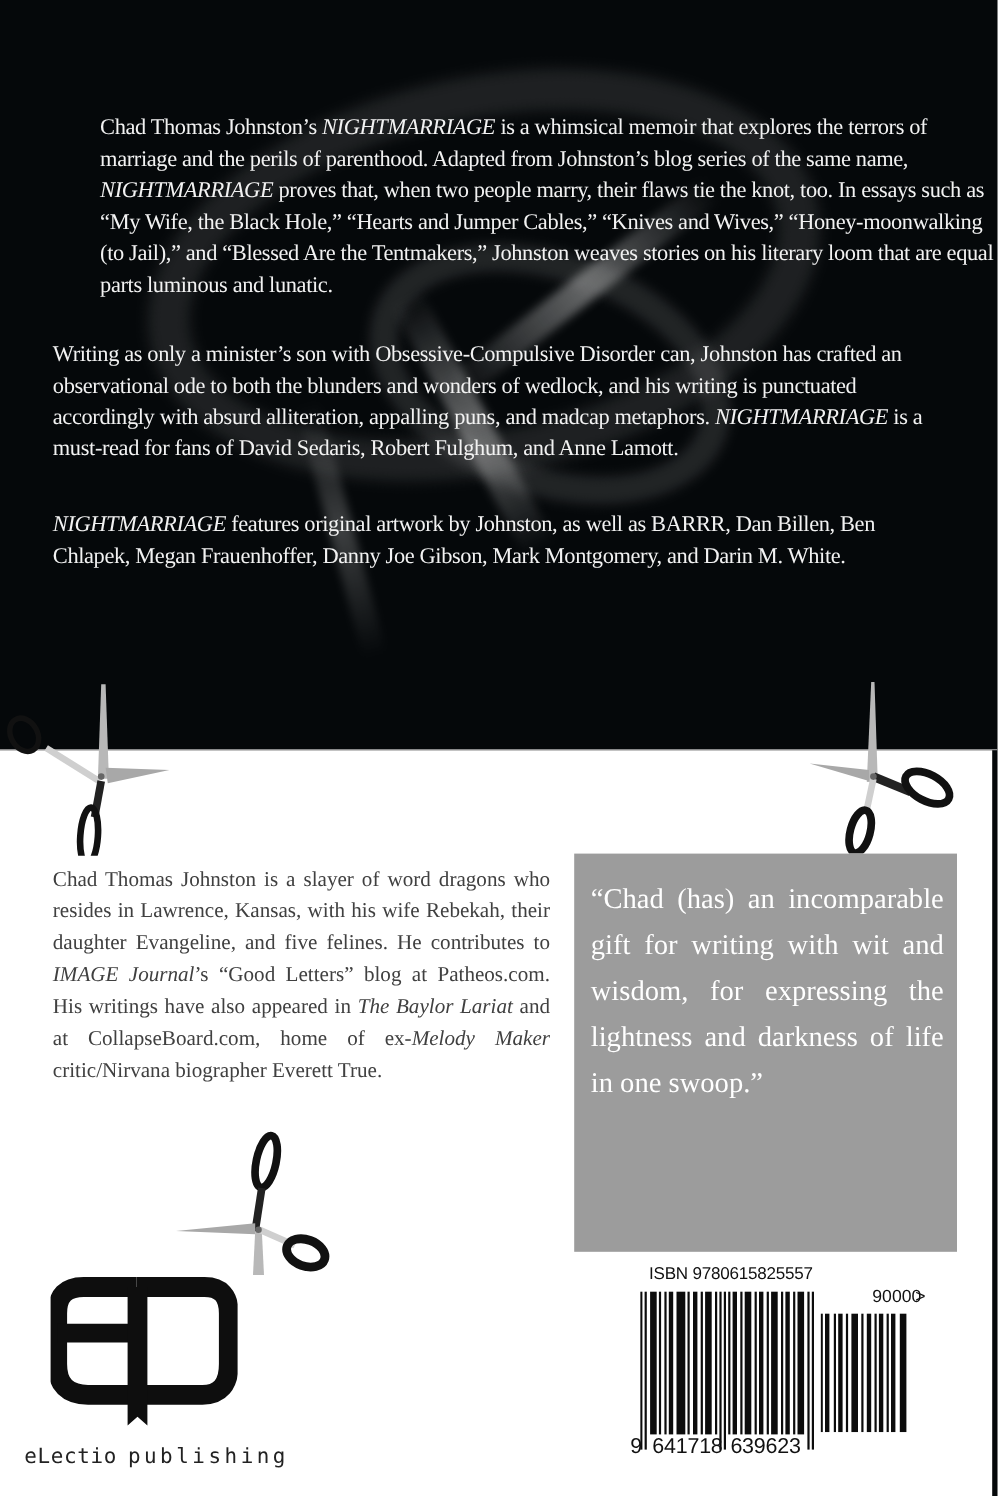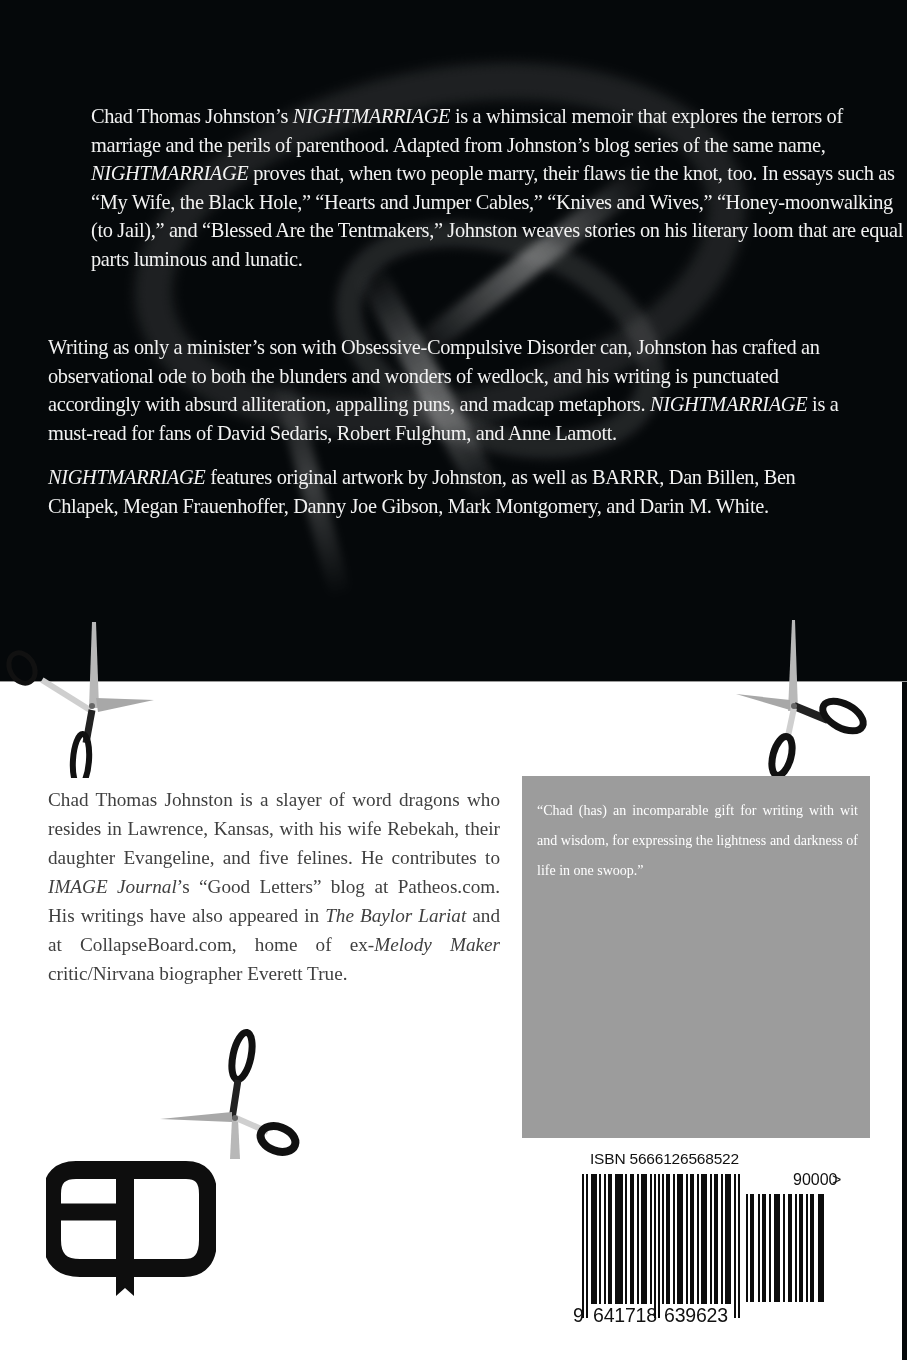--- a/index.html
+++ b/index.html
@@ -14,38 +14,38 @@
   .swirl.s1 { left: 130px; top: 70px; width: 620px; height: 360px; border: 38px solid rgba(120,120,120,0.22); transform: rotate(-12deg); filter: blur(6px); }
   .swirl.s2 { left: 330px; top: 230px; width: 340px; height: 220px; border: 26px solid rgba(160,160,160,0.18); transform: rotate(20deg); filter: blur(5px); }
   .streak { position: absolute; background: linear-gradient(90deg, rgba(200,200,200,0), rgba(210,210,210,0.45), rgba(200,200,200,0)); filter: blur(4px); pointer-events: none; }
   .streak.k1 { left: 380px; top: 250px; width: 300px; height: 26px; transform: rotate(-38deg); }
   .streak.k2 { left: 300px; top: 370px; width: 260px; height: 30px; transform: rotate(62deg); }
   .streak.k3 { left: 190px; top: 470px; width: 240px; height: 22px; transform: rotate(75deg); opacity: 0.6; }
 
   .blurb { position: absolute; left: 48px; width: 820px; color: #f2f2f2; font-size: 20.4px; line-height: 28.6px; letter-spacing: -0.35px; font-stretch: condensed; }
   .blurb em { font-style: italic; }
   .blurb.p1 { top: 102px; margin-left: 43px; }
-  .blurb.p2 { top: 333px; }
+  .blurb.p2 { top: 308px; }
   .blurb.p3 { top: 463px; }
 
   
   .edge { position: absolute; left: 902px; top: 682px; width: 5px; height: 678px; background: #05080a; }
   .edge-line { position: absolute; left: 0; top: 681px; width: 907px; height: 1px; background: #9a9a9a; }
 
   
   .scissors { position: absolute; }
   .scissors svg { display: block; }
 
   
   .bio { position: absolute; left: 48px; top: 785px; width: 452px; font-size: 19.2px; line-height: 29px; color: #404040; text-align: justify; }
   .bio em { font-style: italic; }
 
   
   .quote-box { position: absolute; left: 522px; top: 776px; width: 348px; height: 362px; background: #9c9c9c; padding: 20px 12px 0 15px; color: #ffffff; }
-  .quote-text { font-size: 14px; line-height: 30px; text-align: justify; }
+  .quote-text { font-size: 26px; line-height: 42px; text-align: justify; }
   .attribution { margin-top: 28px; font-size: 19.4px; line-height: 29.5px; text-align: justify; }
   .attribution em { font-style: italic; }
 
   
   .barcode { position: absolute; left: 570px; top: 1150px; width: 300px; height: 160px; }
   .isbn-label { position: absolute; left: 20px; top: 0; font-family: "Liberation Sans", "DejaVu Sans", sans-serif; font-size: 15.5px; color: #111; letter-spacing: -0.2px; }
   .price-label { position: absolute; left: 187px; top: 21px; font-family: "Liberation Sans", "DejaVu Sans", sans-serif; font-size: 16px; color: #111; margin-left: 36px; }
   .price-arrow { position: absolute; left: 262px; top: 21px; font-family: "Liberation Sans", "DejaVu Sans", sans-serif; font-size: 16px; color: #111; }
   .bars-main { position: absolute; left: 12px; top: 24px; }
   .bars-addon { position: absolute; left: 176px; top: 44px; }
@@ -125,23 +125,24 @@
     <svg width="170" height="230" viewBox="0 0 170 230">
 
       <path d="M78,90 L30,90 Q6,90 6,114 L6,160 Q6,188 34,188 L78,188" fill="none" stroke="#0e0e0e" stroke-width="18"></path>
       <line x1="6" y1="132" x2="82" y2="132" stroke="#0e0e0e" stroke-width="17"></line>
 
       <path d="M78,90 L140,90 Q162,90 162,114 L162,160 Q162,188 138,188 L78,188" fill="none" stroke="#0e0e0e" stroke-width="18"></path>
 
       <polygon points="70,90 88,90 88,216 79,208 70,216" fill="#0e0e0e"></polygon>
     </svg>
   </div>
+  <div class="logo-text"><span class="w1">eLectio</span><span class="w2">publishing</span></div>
 
   <div class="barcode">
-    <div class="isbn-label">ISBN 5666126568522</div>
+    <div class="isbn-label">ISBN 9780615825557</div>
     <div class="price-label">90000</div>
     <div class="price-arrow">&gt;</div>
     <svg class="bars-main" width="164" height="144" viewBox="0 0 164 144">
       <g fill="#0c0c0c">
         <rect x="0" y="0" width="2" height="144"></rect>
           <rect x="4" y="0" width="2" height="144"></rect>
         <rect x="9" y="0" width="6" height="130"></rect>
           <rect x="17" y="0" width="2" height="130"></rect>
         <rect x="22" y="0" width="2" height="130"></rect>
           <rect x="26" y="0" width="4" height="130"></rect>

